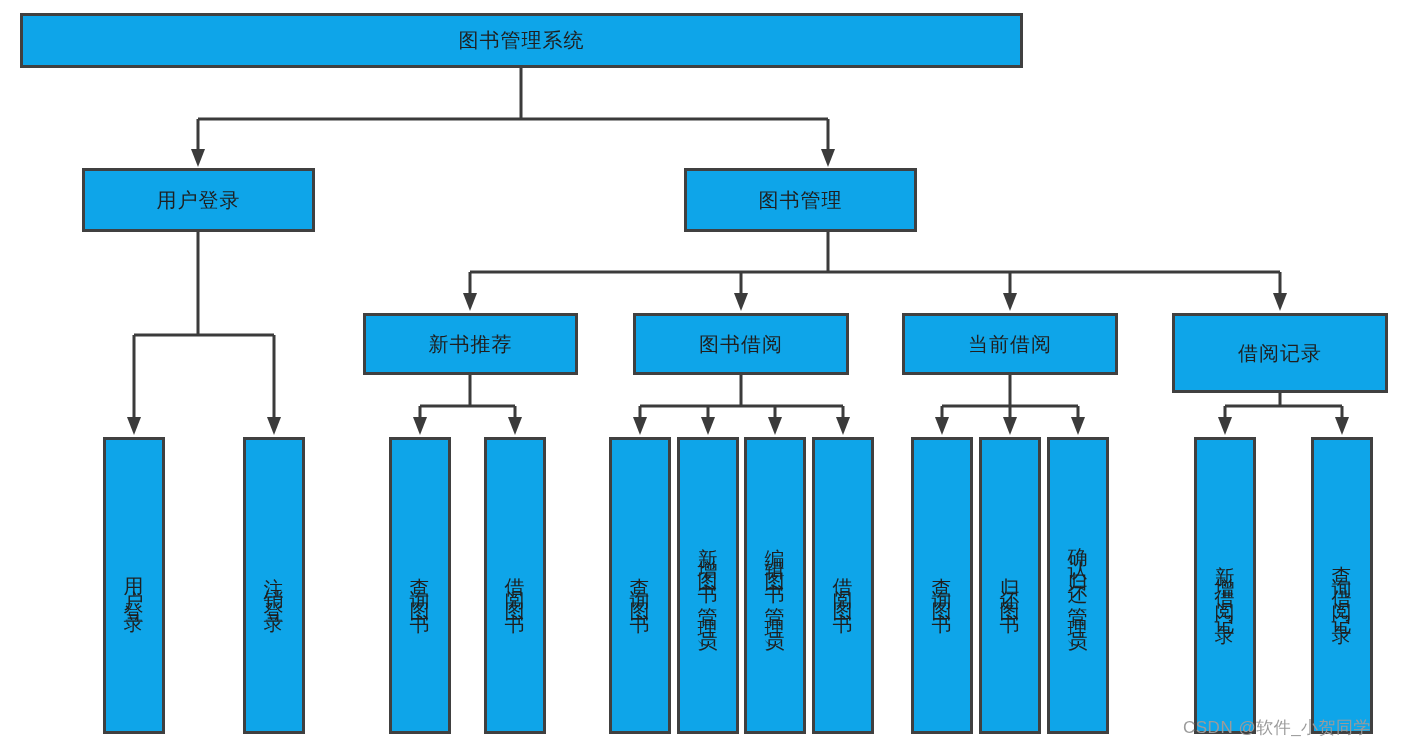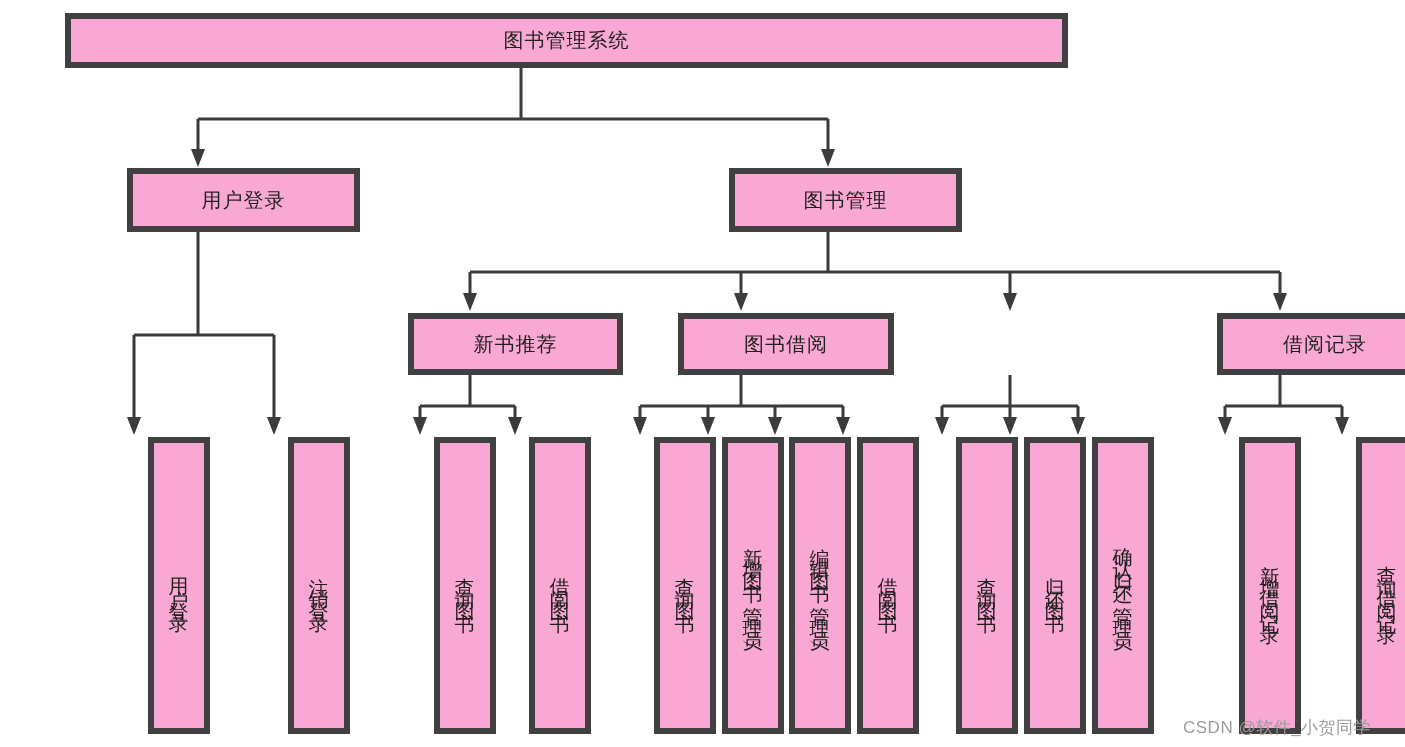--- a/index.html
+++ b/index.html
@@ -2,22 +2,22 @@
 <html><head>
 <meta charset="utf-8">
 <style>
   html,body{margin:0;padding:0;background:#ffffff;}
   .canvas{
     position:relative;width:1405px;height:747px;background:#ffffff;overflow:hidden;
     font-family:"Liberation Sans","DejaVu Sans",sans-serif;color:#1f1f1f;
   }
   .connectors{position:absolute;left:0;top:0;z-index:0;}
   .box{
-    position:absolute;background:#f9a8d4;border:6px solid #404040;box-sizing:border-box;
-    display:flex;align-items:center;justify-content:center;z-index:1;margin-left:45px;
+    position:absolute;background:#0ea5e9;border:3px solid #404040;box-sizing:border-box;
+    display:flex;align-items:center;justify-content:center;z-index:1;
   }
   .h-label{font-size:20px;letter-spacing:1px;white-space:nowrap;}
   .v-label{
     writing-mode:vertical-rl;text-orientation:mixed;
     font-size:20px;letter-spacing:12px;line-height:1;white-space:nowrap;
   }
   .watermark{
     position:absolute;left:1183px;top:716px;z-index:3;
     font-size:17px;color:#9b9b9b;letter-spacing:0.5px;white-space:nowrap;
   }
@@ -77,21 +77,24 @@
   <div class="box" style="left:684px;top:168px;width:233px;height:64px;">
     <span class="h-label">图书管理</span>
   </div>
 
   <div class="box" style="left:633px;top:313px;width:216px;height:62px;">
     <span class="h-label">图书借阅</span>
   </div>
   <div class="box" style="left:363px;top:313px;width:215px;height:62px;">
     <span class="h-label">新书推荐</span>
   </div>
-  <div class="box" style="left:1172px;top:313px;width:216px;height:62px;">
+  <div class="box" style="left:902px;top:313px;width:216px;height:62px;">
+    <span class="h-label">当前借阅</span>
+  </div>
+  <div class="box" style="left:1172px;top:313px;width:216px;height:80px;">
     <span class="h-label">借阅记录</span>
   </div>
 
   <div class="box" style="left:103px;top:437px;width:62px;height:297px;">
     <span class="v-label">用户登录</span>
   </div>
   <div class="box" style="left:243px;top:437px;width:62px;height:297px;">
     <span class="v-label">注销登录</span>
   </div>
 

